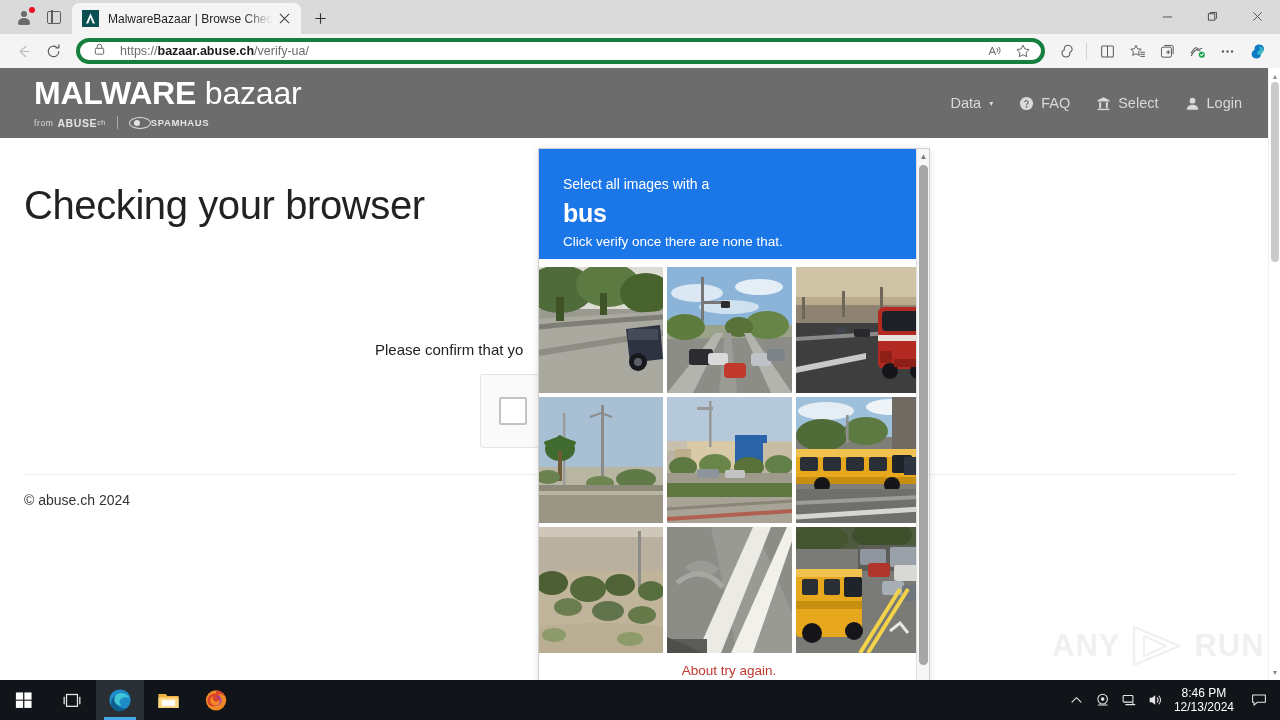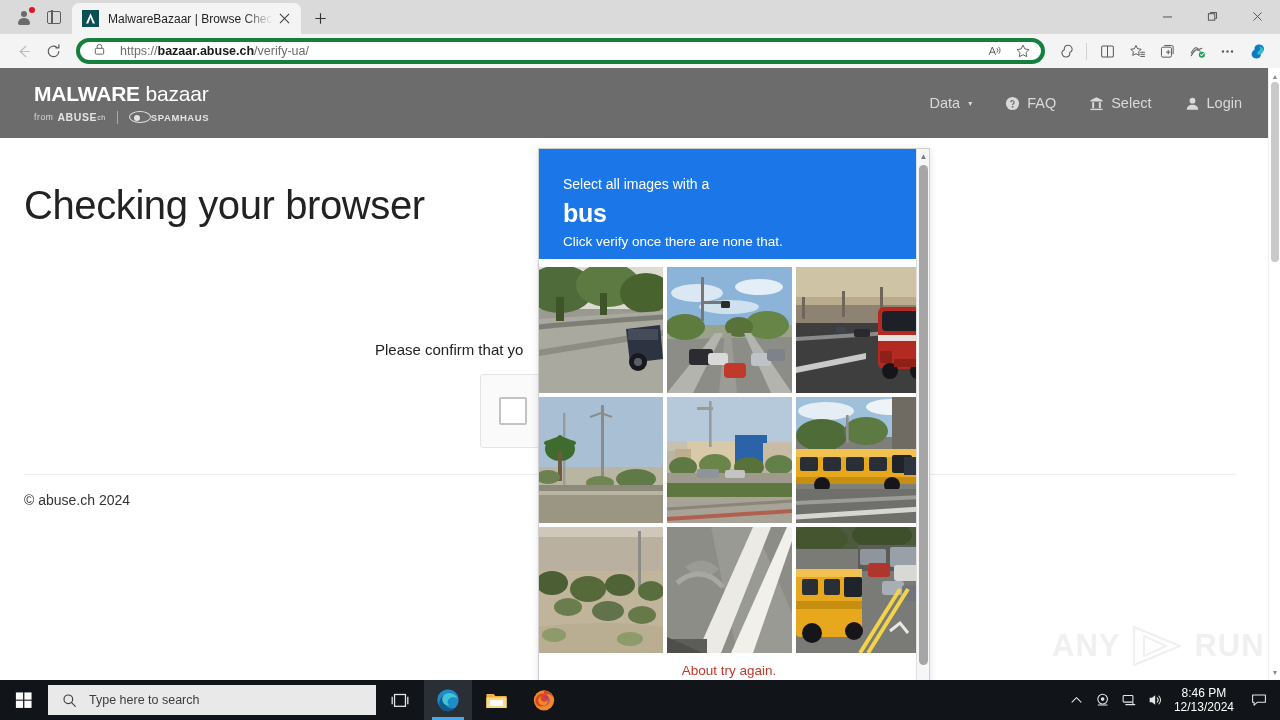--- a/index.html
+++ b/index.html
@@ -137,21 +137,21 @@
     position: absolute; left: 2px; top: 14px; width: 8px; height: 180px;
     background: #c9c9c9; border-radius: 4px;
   }
 
   .site-header {
     position: absolute; left: 0; top: 0; width: 1268px; height: 70px;
     background: #6c6c6c;
     display: flex; align-items: center;
   }
   .brand { margin-left: 34px; }
-  .brand-line1 { font-size: 21px; color: #ffffff; line-height: 1; letter-spacing: -0.2px; }
+  .brand-line1 { font-size: 32px; color: #ffffff; line-height: 1; letter-spacing: -0.2px; }
   .brand-line1 .strong { font-weight: 700; }
   .brand-line1 .light { font-weight: 400; }
   .brand-line2 {
     margin-top: 7px; display: flex; align-items: center;
     font-size: 10.5px; color: #e3e3e3; letter-spacing: 0.6px;
   }
   .brand-line2 .from { font-size: 8.5px; margin-right: 4px; opacity: .9; }
   .brand-line2 .abuse { font-weight: 600; }
   .brand-line2 .sup { font-size: 7px; vertical-align: super; }
   .brand-divider { width: 1px; height: 13px; background: #aaa; margin: 0 11px; }
@@ -160,21 +160,21 @@
     width: 22px; height: 12px; border: 1.3px solid #e3e3e3; border-radius: 50%;
     position: relative;
   }
   .spamhaus-mark::after {
     content: ""; position: absolute; left: 4px; top: 2.5px;
     width: 6px; height: 6px; border-radius: 50%; background: #e3e3e3;
   }
 
   .site-nav {
     position: absolute; right: 26px; top: 0; height: 70px;
-    display: flex; align-items: center; gap: 33px;
+    display: flex; align-items: center; gap: 26px;
   }
   .nav-item {
     display: flex; align-items: center; gap: 7px;
     color: #d9d9d9; font-size: 14.5px;
   }
   .nav-caret { font-size: 8px; margin-left: 1px; }
 
   .page-body { position: absolute; left: 0; top: 70px; width: 1268px; }
   .page-h1 {
     margin: 45px 0 0 24px;
@@ -733,27 +733,20 @@
 
   <div class="taskbar">
     <div class="start-btn">
       <svg viewBox="0 0 20 20" width="18" height="18" aria-hidden="true">
         <rect x="1" y="1.6" width="8" height="8" fill="#ffffff"></rect>
         <rect x="10.4" y="1.6" width="8" height="8" fill="#ffffff"></rect>
         <rect x="1" y="10.8" width="8" height="8" fill="#ffffff"></rect>
         <rect x="10.4" y="10.8" width="8" height="8" fill="#ffffff"></rect>
       </svg>
     </div>
-    <div class="tb-search">
-      <svg viewBox="0 0 18 18" width="15" height="15" aria-hidden="true">
-        <circle cx="7.6" cy="7.6" r="5.2" stroke="#3d3d3d" stroke-width="1.35" fill="none"></circle>
-        <path d="M11.5 11.5 L16 16" stroke="#3d3d3d" stroke-width="1.35" stroke-linecap="round"></path>
-      </svg>
-      <span class="tb-search-text">Type here to search</span>
-    </div>
     <div class="tb-task-icon">
       <svg viewBox="0 0 22 20" width="20" height="19" aria-hidden="true">
         <rect x="5" y="3.4" width="12" height="13" stroke="#e6e6e6" stroke-width="1.4" fill="none"></rect>
         <path d="M2.4 6 V14 M19.6 6 V14" stroke="#e6e6e6" stroke-width="1.4"></path>
       </svg>
     </div>
     <div class="tb-task-icon active">
       <svg viewBox="0 0 26 26" width="24" height="24" aria-hidden="true">
         <circle cx="13" cy="13" r="11.5" fill="#1f8cc9"></circle>
         <path d="M3.4 15.8 c1.2 -7 7.4 -11.8 14 -10.6 c-5 1 -8.2 4.6 -8.2 9.2 c0 5.4 5.2 8.8 11.4 7.4 c-2.2 2.4 -5.6 3.9 -9.3 3.5 c-5 -.6 -8.7 -4.6 -7.9 -9.5 Z" fill="#0d5e8e"></path>

